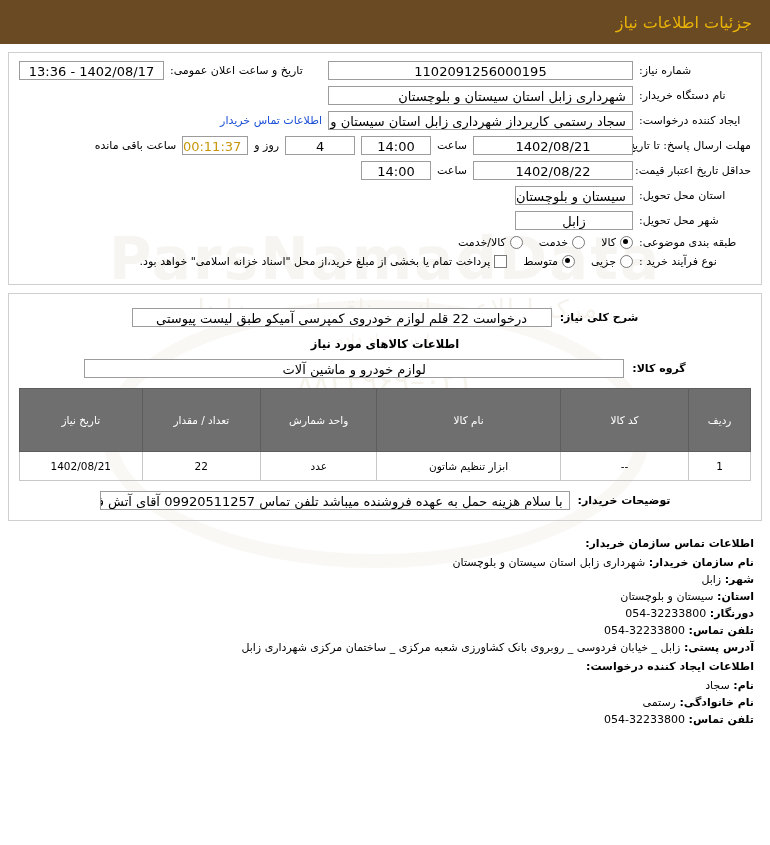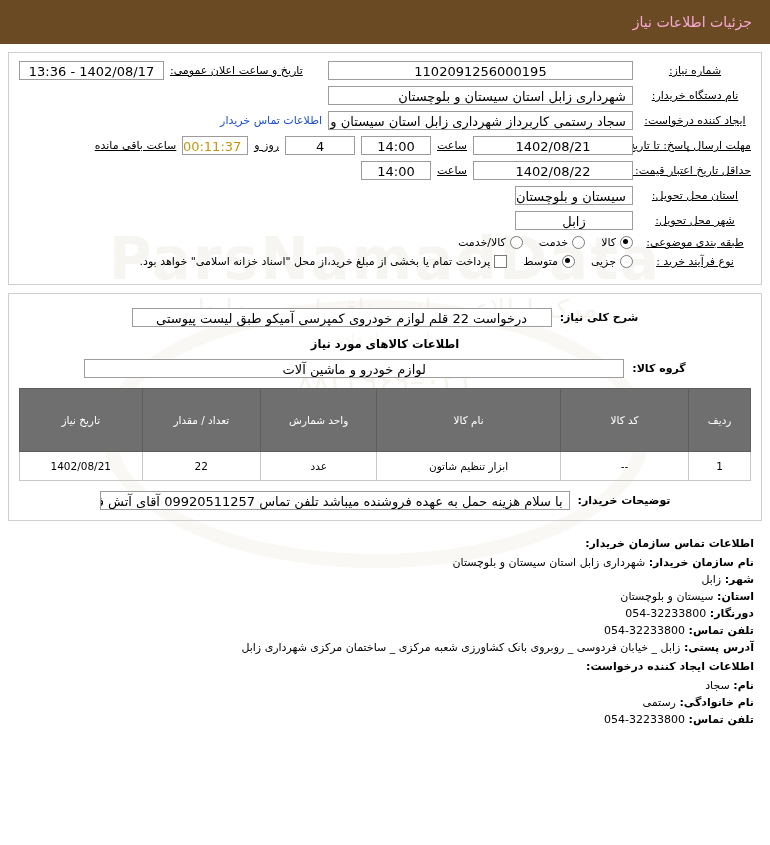--- a/index.html
+++ b/index.html
@@ -28,22 +28,22 @@
     height: 44px;
     background: #6a4a22;
     color: #ffffff;
     display: flex;
     align-items: center;
     justify-content: flex-start;
     padding: 0 18px;
     box-sizing: border-box;
   }
   .header-title {
-    font-size: 14px;
-    color: #f9a8d4;
+    font-size: 16px;
+    color: #eab308;
     font-weight: normal;
   }
 
   
   .watermark {
     position: absolute;
     top: 230px;
     right: 0;
     left: 0;
     text-align: center;
@@ -93,23 +93,22 @@
     z-index: 2;
     border: 1px solid #cfcfcf;
     margin: 8px 8px 0 8px;
     background: transparent;
     padding: 8px 10px 10px 10px;
     box-sizing: border-box;
   }
   .lbl {
     font-size: 11px;
     color: #000;
-    text-align: center;
+    text-align: left;
     white-space: nowrap;
-    text-decoration: underline;
   }
   .lbl-w {
     width: 112px;
     flex: 0 0 112px;
   }
   .fld {
     border: 1px solid #9c9c9c;
     background: #ffffff;
     height: 19px;
     line-height: 19px;

